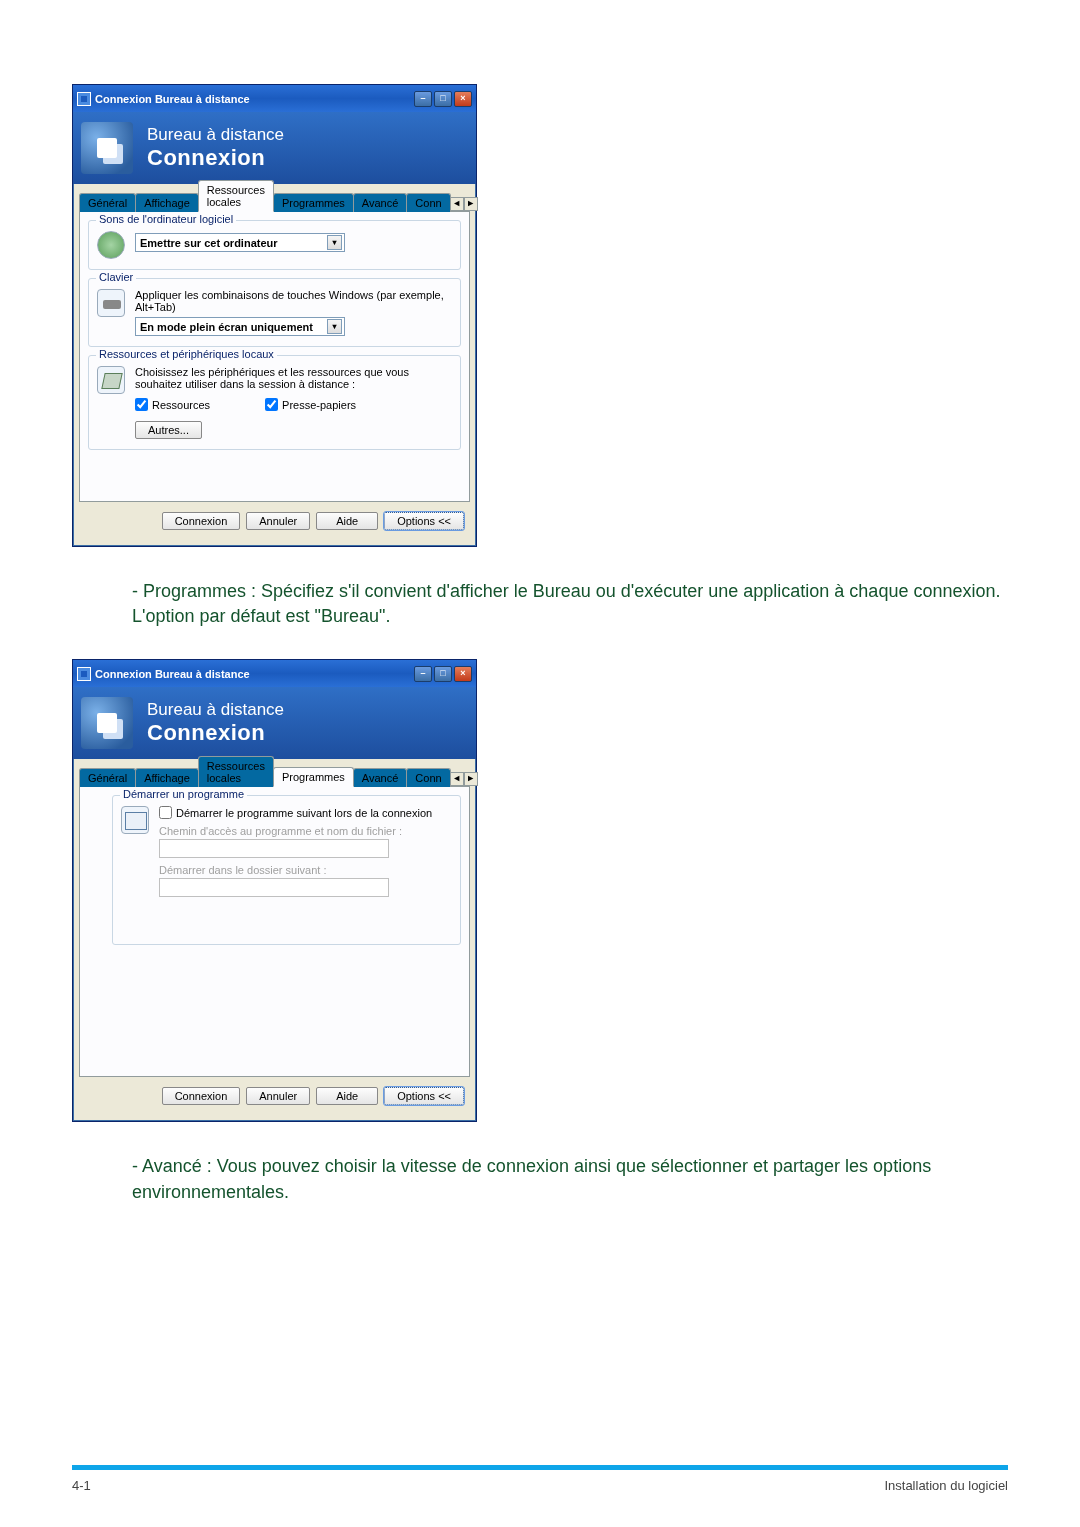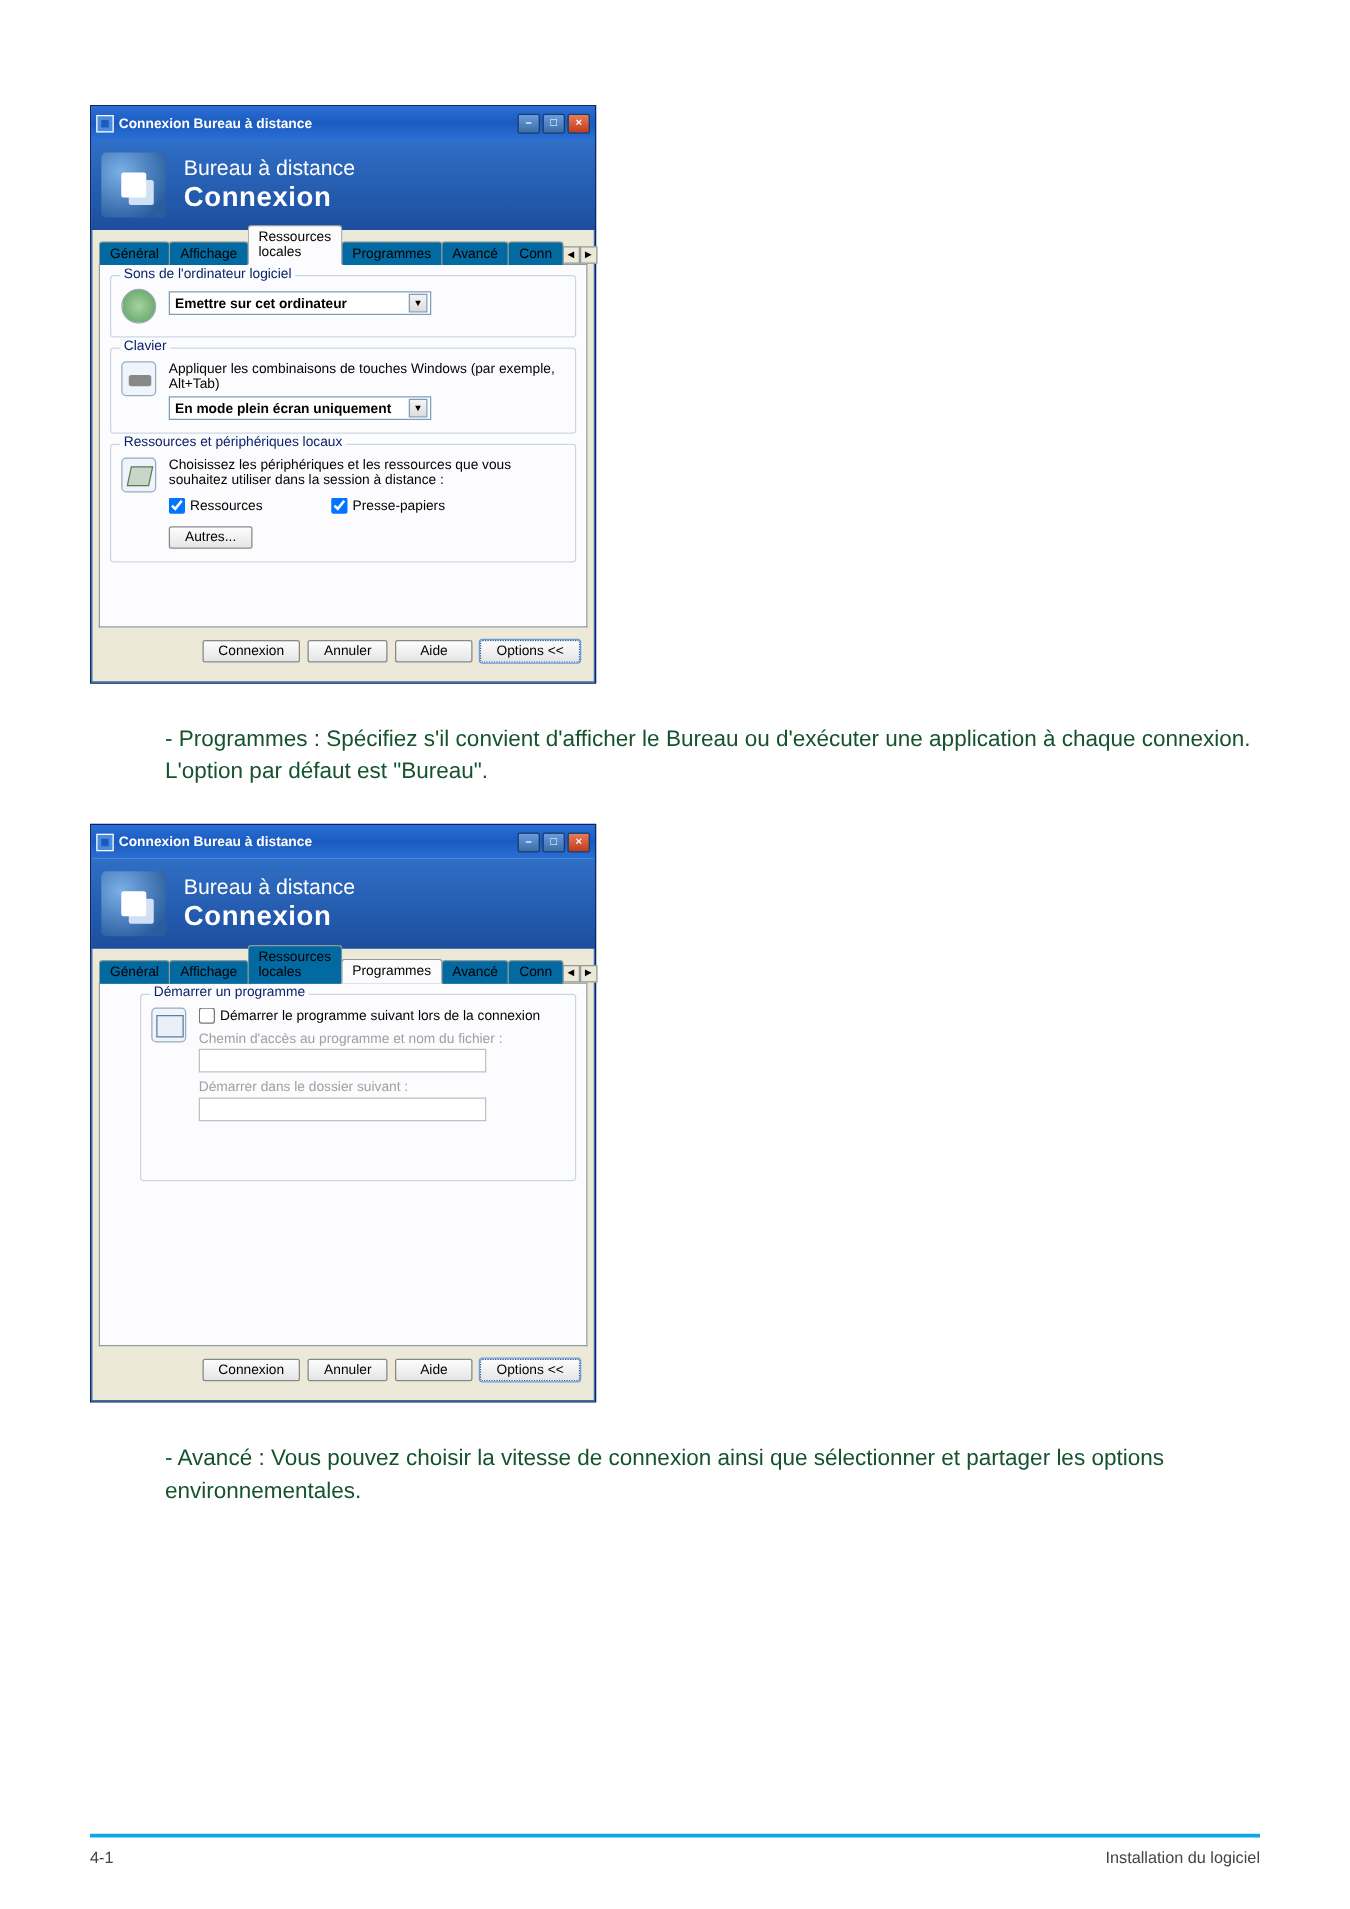--- a/index.html
+++ b/index.html
@@ -258,21 +258,21 @@
     color: #14532d;
     margin: 4px 0 30px 60px;
     line-height: 1.4;
   }
   
   .footer {
     position: absolute;
     bottom: 34px;
     left: 72px;
     width: 936px;
-    border-top: 3px solid #0ea5e9;
+    border-top: 5px solid #0ea5e9;
     display: flex;
     justify-content: space-between;
     font-family: Arial, sans-serif;
     font-size: 13px;
     color: #444;
     padding-top: 8px;
   }
 </style>
 </head>
 <body>

